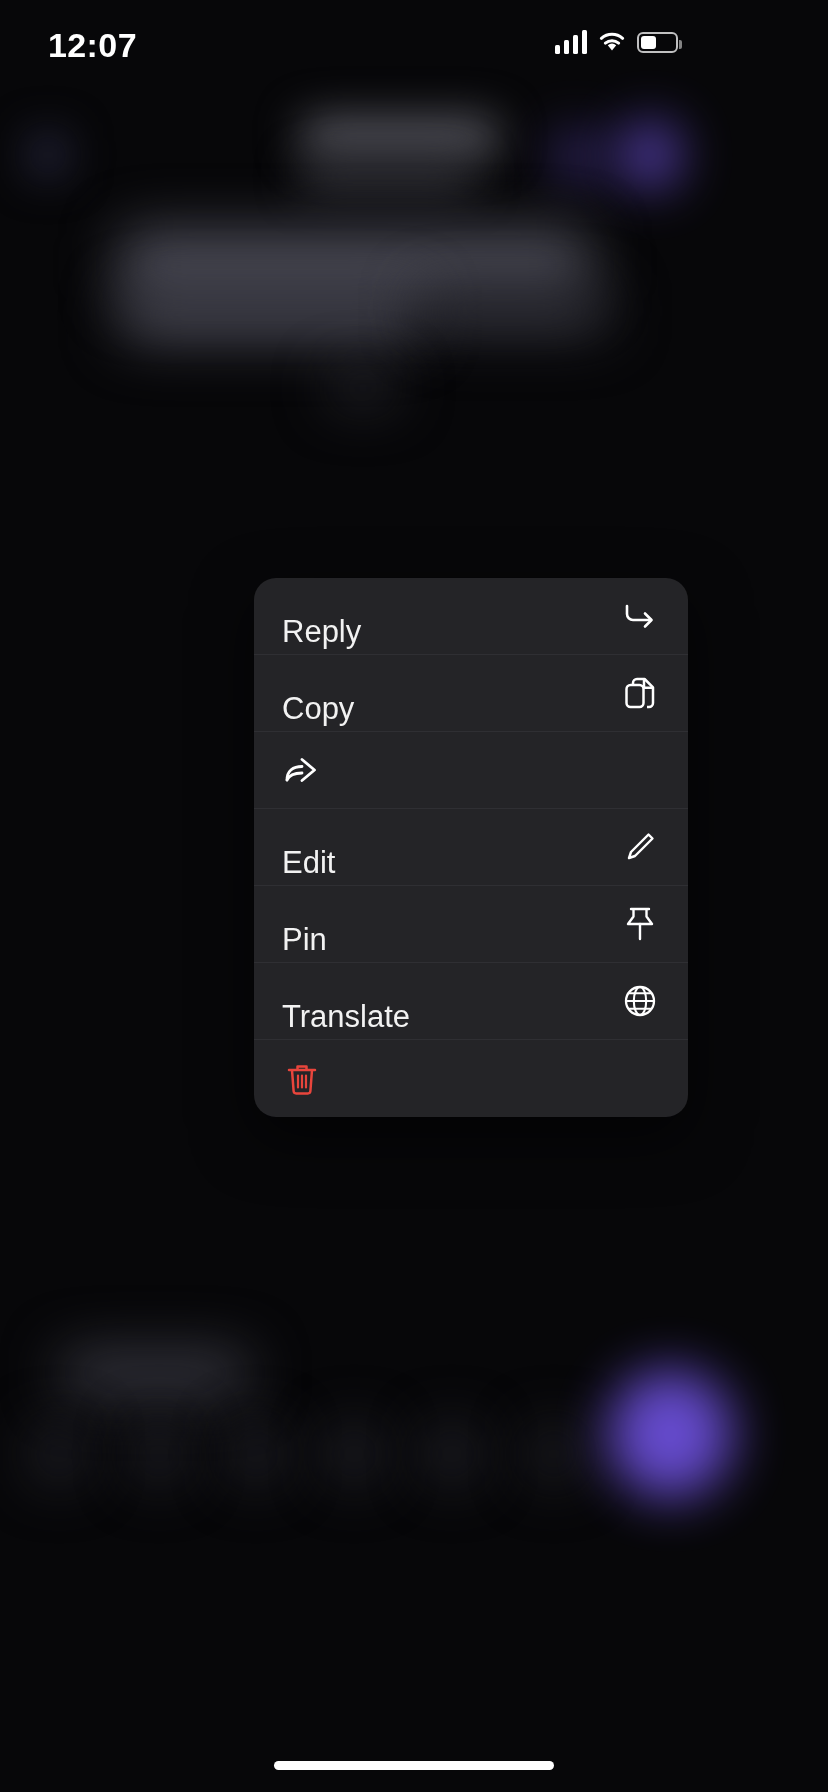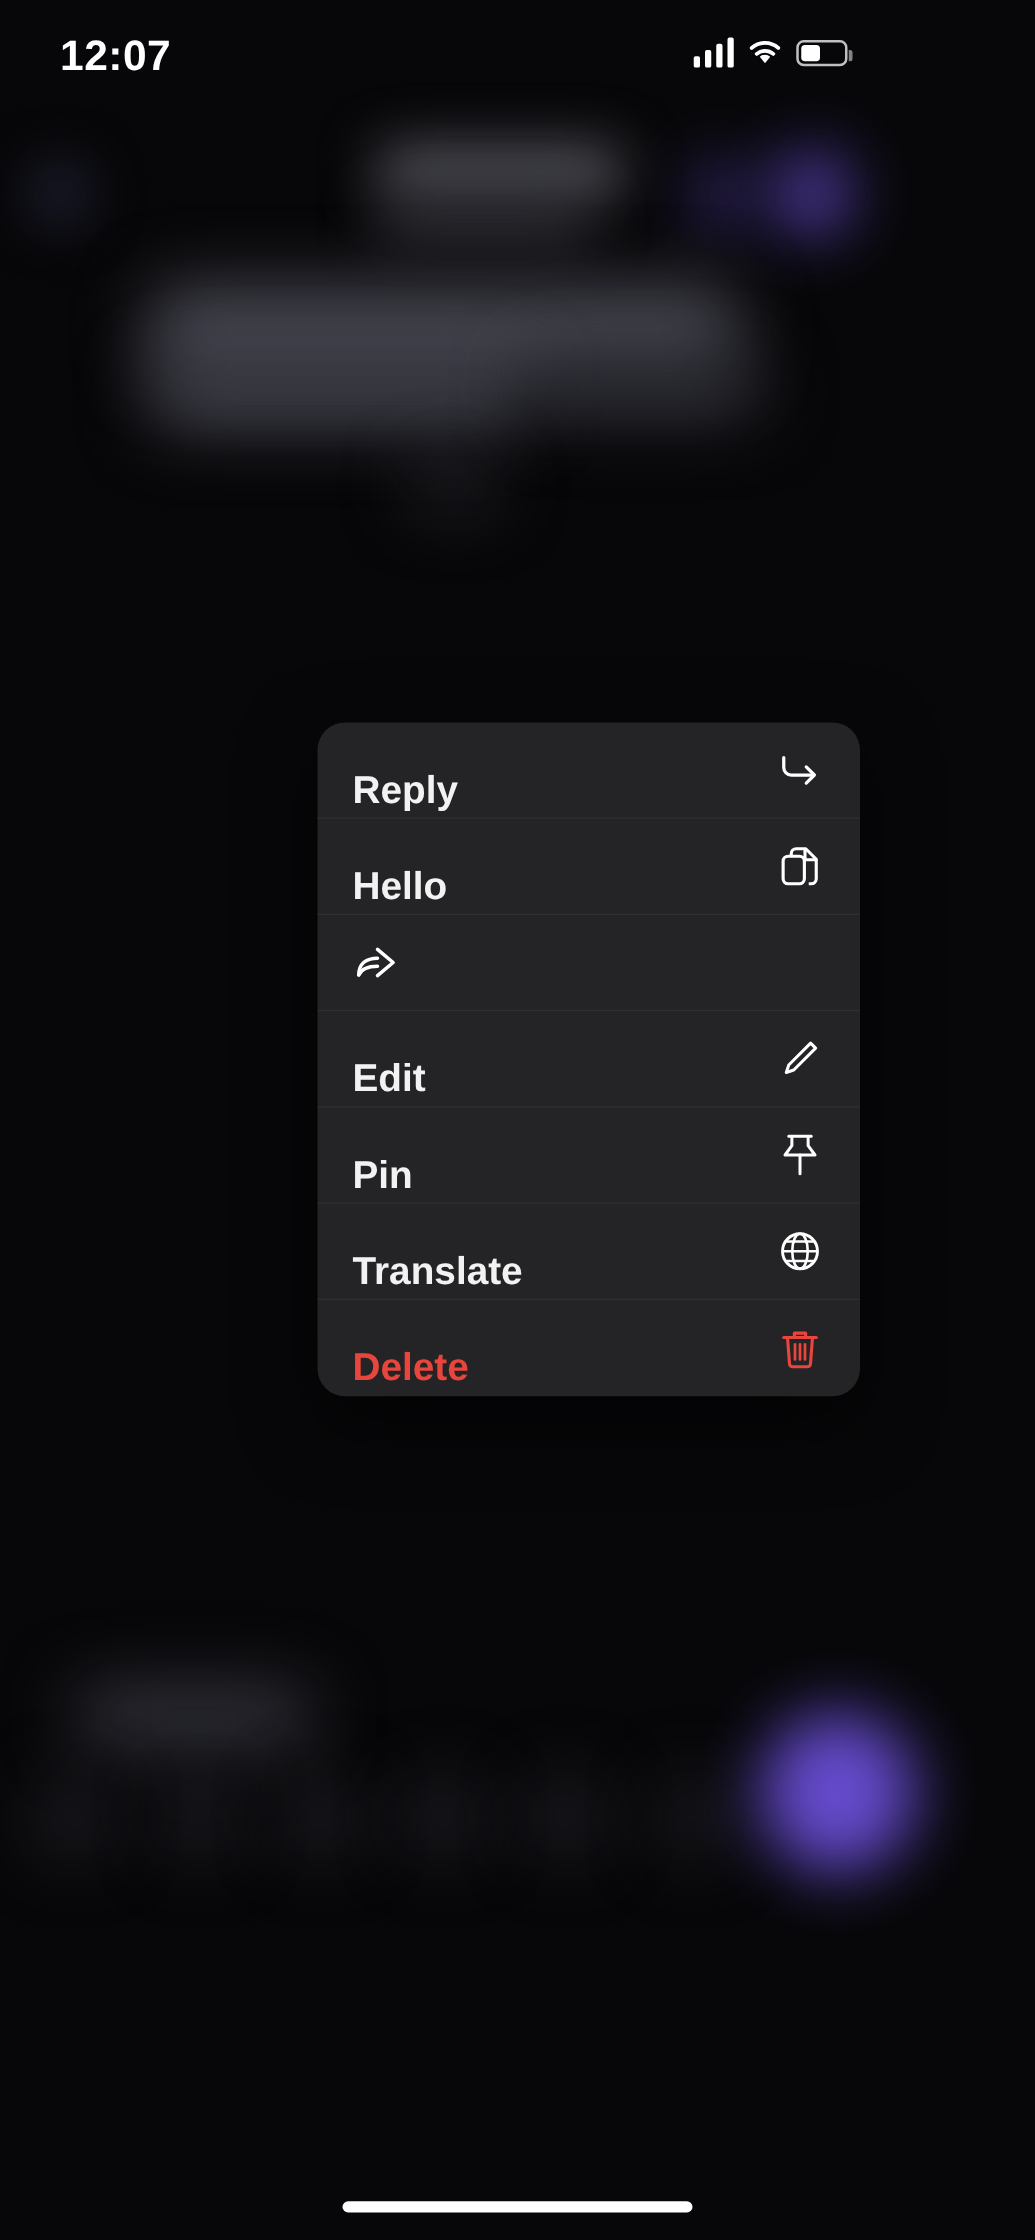--- a/index.html
+++ b/index.html
@@ -99,21 +99,21 @@
   }
   .ctx-row {
     position:relative;
     height:77px;
     display:flex; align-items:center;
     padding:0 28px 0 28px;
     border-bottom:1px solid #2f2f33;
   }
   .ctx-row:last-child { border-bottom:none; }
   .ctx-label {
-    color:#f2f2f2; font-size:31px; font-weight:700;
+    color:#f2f2f2; font-size:31px; font-weight:400;
     flex:1;
     margin-top:31px;
   }
   .ctx-row.danger .ctx-label { color:#e8453c; }
   .ctx-icon {
     width:40px; height:40px;
     display:flex; align-items:center; justify-content:center;
   }
 
   
@@ -185,21 +185,21 @@
       <span class="ctx-label">Reply</span>
       <span class="ctx-icon">
         <svg width="34" height="30" viewBox="0 0 34 30">
           <path d="M4 5v8a6 6 0 0 0 6 6h18" stroke="#fff" stroke-width="2.6" fill="none" stroke-linecap="round" stroke-linejoin="round"></path>
           <path d="M22 12.5l6.5 6.5-6.5 6.5" stroke="#fff" stroke-width="2.6" fill="none" stroke-linecap="round" stroke-linejoin="round"></path>
         </svg>
       </span>
     </div>
 
     <div class="ctx-row">
-      <span class="ctx-label">Hello</span>
+      <span class="ctx-label">Copy</span>
       <span class="ctx-icon">
         <svg width="32" height="34" viewBox="0 0 32 34">
           <rect x="2.5" y="9" width="17" height="22" rx="4" stroke="#fff" stroke-width="2.5" fill="none"></rect>
           <path d="M9 9V7a4 4 0 0 1 4-4h7.6L29 11.4V27a4 4 0 0 1-4 4h-2" stroke="#fff" stroke-width="2.5" fill="none" stroke-linejoin="round"></path>
           <path d="M20 3.4V11.8h8.4" stroke="#fff" stroke-width="2.5" fill="none" stroke-linejoin="round"></path>
         </svg>
       </span>
     </div>
 
     <div class="ctx-row">
@@ -236,21 +236,20 @@
       <span class="ctx-icon">
         <svg width="34" height="34" viewBox="0 0 34 34">
           <circle cx="17" cy="17" r="14" stroke="#fff" stroke-width="2.3" fill="none"></circle>
           <ellipse cx="17" cy="17" rx="6.2" ry="14" stroke="#fff" stroke-width="2.1" fill="none"></ellipse>
           <path d="M3 17h28M5.3 9.2h23.4M5.3 24.8h23.4" stroke="#fff" stroke-width="2.1" fill="none"></path>
         </svg>
       </span>
     </div>
 
     <div class="ctx-row danger">
-      <span class="ctx-label">Delete</span>
       <span class="ctx-icon">
         <svg width="32" height="34" viewBox="0 0 32 34">
           <path d="M3 8h26" stroke="#e8453c" stroke-width="2.5" stroke-linecap="round"></path>
           <path d="M11.5 8V4.5h9V8" stroke="#e8453c" stroke-width="2.5" fill="none" stroke-linejoin="round"></path>
           <path d="M6 8l1.6 21a2.6 2.6 0 0 0 2.6 2.4h11.6A2.6 2.6 0 0 0 24.4 29L26 8" stroke="#e8453c" stroke-width="2.5" fill="none" stroke-linejoin="round"></path>
           <path d="M12 13.5v12M16 13.5v12M20 13.5v12" stroke="#e8453c" stroke-width="2.2" stroke-linecap="round"></path>
         </svg>
       </span>
     </div>
 

